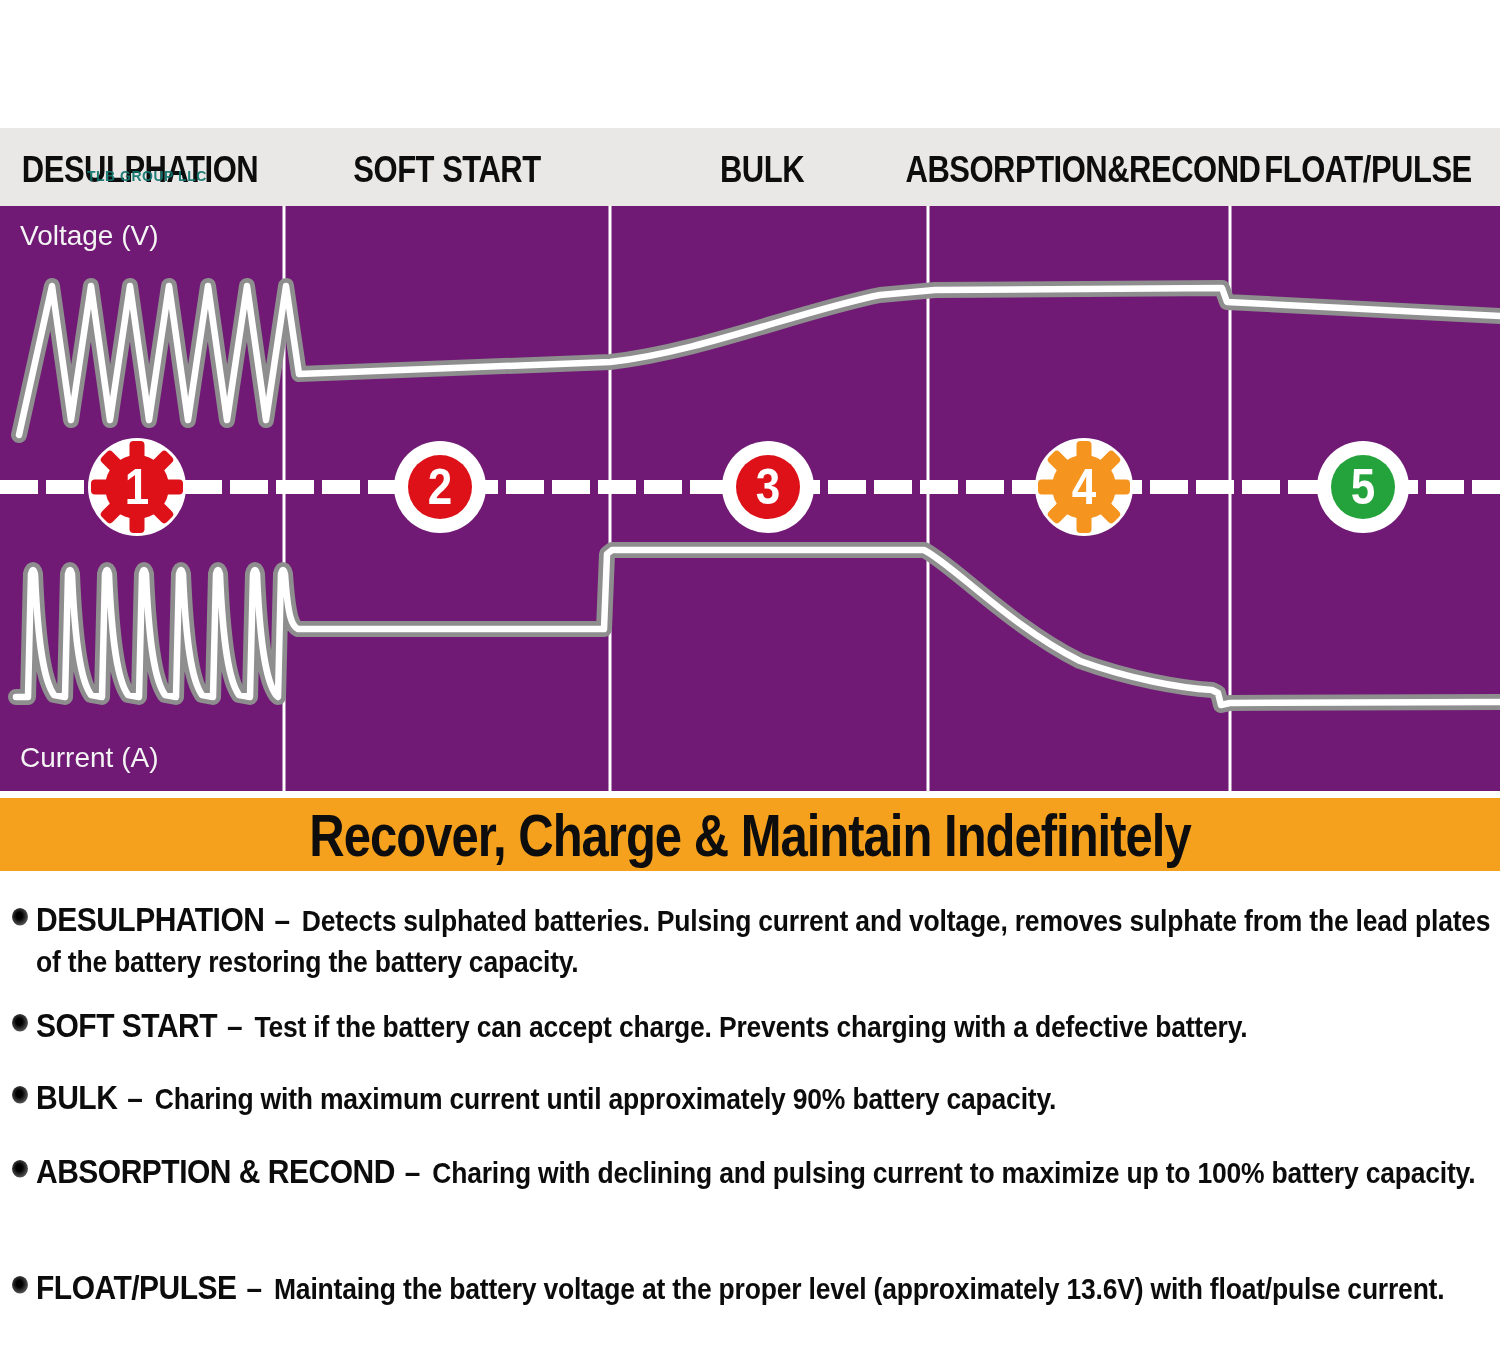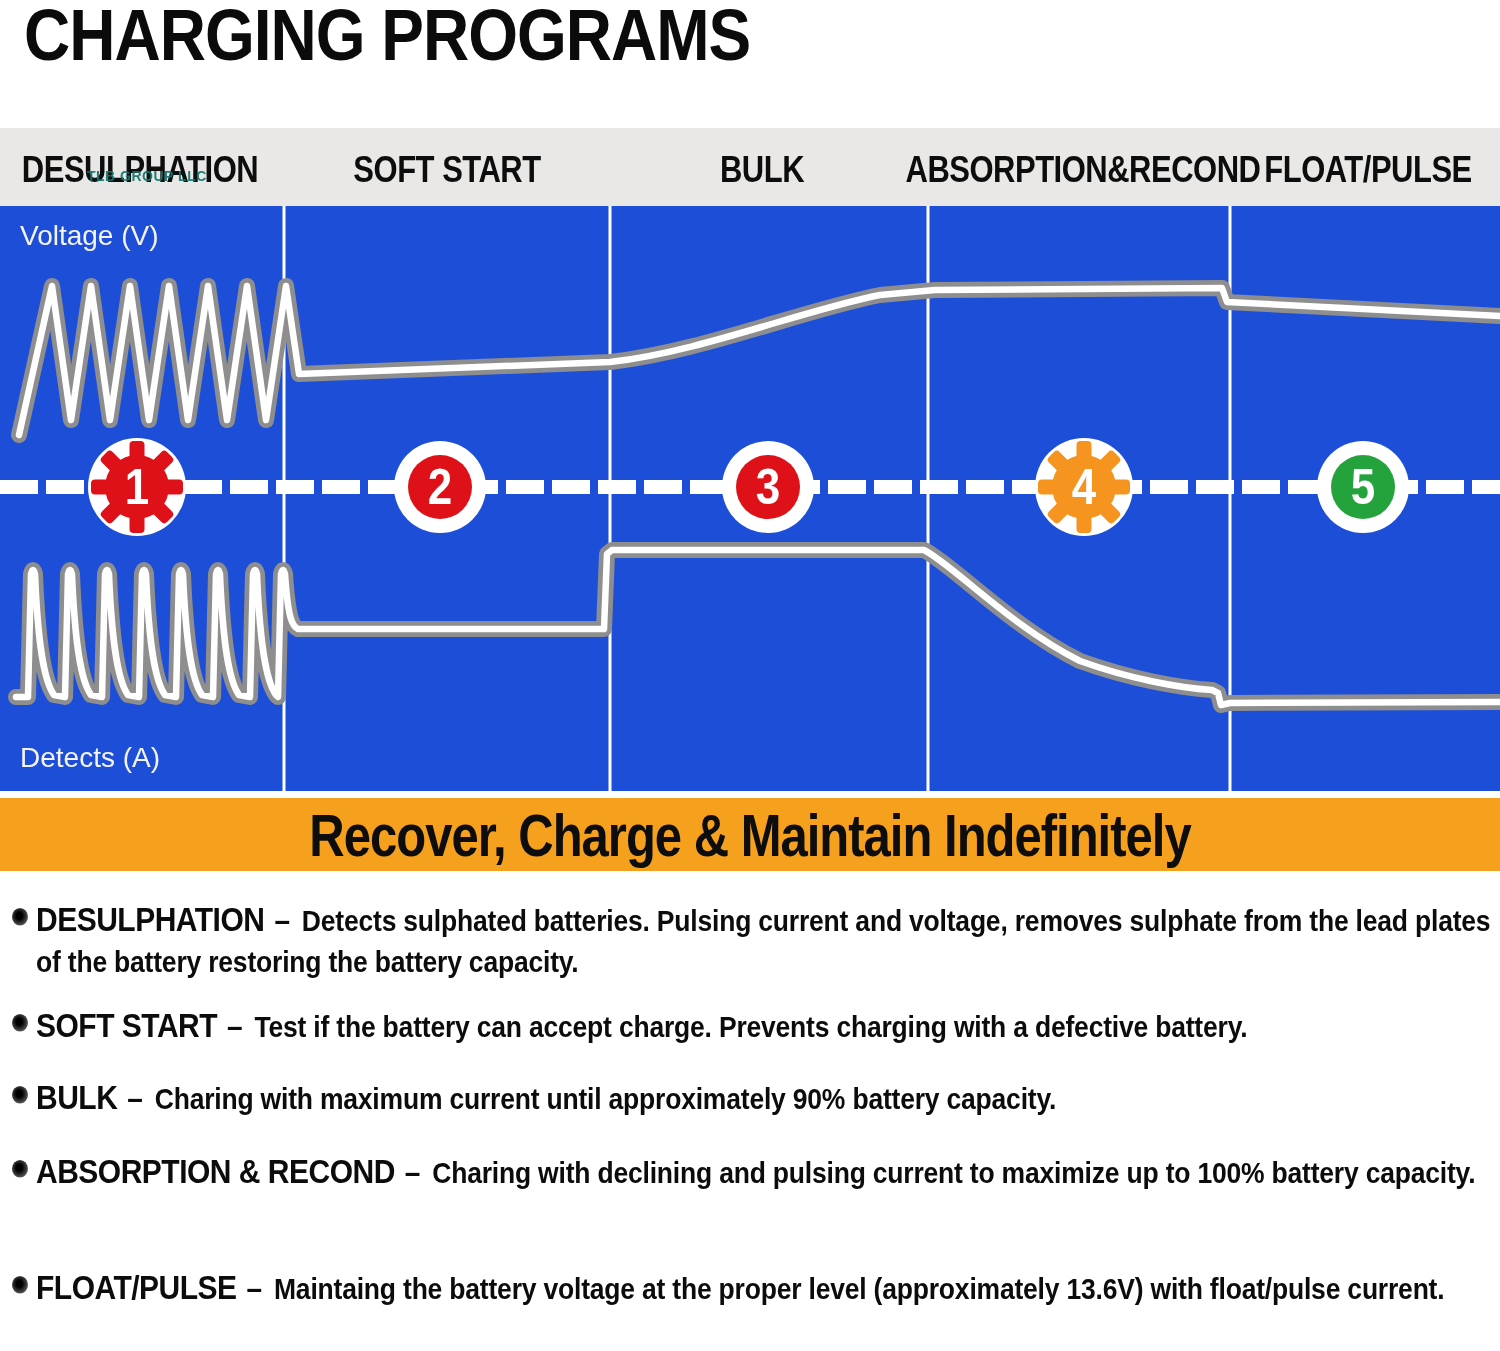--- a/index.html
+++ b/index.html
@@ -13,21 +13,21 @@
 
   
   .phase-band{position:absolute;left:0;top:128px;width:1500px;height:78px;background:#e9e8e6;}
   .phase-label{position:absolute;top:20px;color:#0d0d0d;font-size:31px;font-weight:bold;
                letter-spacing:-0.5px;white-space:nowrap;
                transform:translateX(-50%) scaleY(1.22);transform-origin:center top;}
   .watermark{position:absolute;left:87px;top:40px;color:#0f766e;font-size:14px;font-weight:bold;
              letter-spacing:0.5px;opacity:.92;white-space:nowrap;}
 
   
-  .chart{position:absolute;left:0;top:206px;width:1500px;height:585px;background:#1d4ed8;}
+  .chart{position:absolute;left:0;top:206px;width:1500px;height:585px;background:#701a75;}
   .chart svg{position:absolute;left:0;top:0;}
   .axis-label{position:absolute;color:#f4f4f4;font-size:28px;font-weight:normal;letter-spacing:0;}
   .axis-label.voltage{left:20px;top:14px;}
   .axis-label.current{left:20px;top:536px;}
 
   
   .marker{position:absolute;border-radius:50%;background:#fff;display:flex;
           align-items:center;justify-content:center;}
   .marker .inner{border-radius:50%;background-color:currentColor;}
   .marker.plain{width:92px;height:92px;}
@@ -51,21 +51,20 @@
   .b-head{font-size:30px;font-weight:bold;letter-spacing:-0.5px;}
   .b-dash{font-size:28px;font-weight:bold;margin:0 12px 0 10px;}
   .dot{position:absolute;left:-24px;top:9px;width:16px;height:16px;border-radius:50%;
        background:radial-gradient(circle at 45% 45%, #000 25%, #555 70%, rgba(120,120,120,0) 100%);}
 </style>
 </head>
 <body>
 
 <div class="page">
 
-  <h1 class="title"><span class="stretch">CHARGING PROGRAMS</span></h1>
 
   <div class="phase-band">
     <div class="phase-label" style="left:140px">DESULPHATION</div>
     <div class="phase-label" style="left:447px">SOFT START</div>
     <div class="phase-label" style="left:762px">BULK</div>
     <div class="phase-label" style="left:1083px">ABSORPTION&amp;RECOND</div>
     <div class="phase-label" style="left:1368px">FLOAT/PULSE</div>
     <div class="watermark">TLB GROUP LLC</div>
   </div>
 
@@ -86,21 +85,21 @@
 
       <g fill="none" stroke-linejoin="round" stroke-linecap="round">
         <path d="M 16 491 L 28 491 L 31 368 Q 33 360 35 368 C 38 440 44 475 54 489 L 65 491 L 68 368 Q 70 360 72 368 C 75 440 81 475 91 489 L 102 491 L 105 368 Q 107 360 109 368 C 112 440 118 475 128 489 L 139 491 L 142 368 Q 144 360 146 368 C 149 440 155 475 165 489 L 176 491 L 179 368 Q 181 360 183 368 C 186 440 192 475 202 489 L 213 491 L 216 368 Q 218 360 220 368 C 223 440 229 475 239 489 L 250 491 L 253 368 Q 255 360 257 368 C 260 440 266 475 276 489 L 278 491 L 281 368 Q 283 360 285 368 C 288 412 292 420 298 423 L 604 423 L 607 348 L 612 344 L 924 344 C 952 358 1010 420 1080 455 C 1130 473 1180 482 1212 484 L 1218 487 L 1221 499 L 1230 497 L 1500 496" stroke="#8e8e8e" stroke-width="16"></path>
         <path d="M 16 491 L 28 491 L 31 368 Q 33 360 35 368 C 38 440 44 475 54 489 L 65 491 L 68 368 Q 70 360 72 368 C 75 440 81 475 91 489 L 102 491 L 105 368 Q 107 360 109 368 C 112 440 118 475 128 489 L 139 491 L 142 368 Q 144 360 146 368 C 149 440 155 475 165 489 L 176 491 L 179 368 Q 181 360 183 368 C 186 440 192 475 202 489 L 213 491 L 216 368 Q 218 360 220 368 C 223 440 229 475 239 489 L 250 491 L 253 368 Q 255 360 257 368 C 260 440 266 475 276 489 L 278 491 L 281 368 Q 283 360 285 368 C 288 412 292 420 298 423 L 604 423 L 607 348 L 612 344 L 924 344 C 952 358 1010 420 1080 455 C 1130 473 1180 482 1212 484 L 1218 487 L 1221 499 L 1230 497 L 1500 496" stroke="#ffffff" stroke-width="6.5"></path>
       </g>
 
       <line x1="0" y1="281" x2="1500" y2="281" stroke="#ffffff" stroke-width="14" stroke-dasharray="38 8"></line>
     </svg>
 
     <div class="axis-label voltage">Voltage (V)</div>
-    <div class="axis-label current">Detects (A)</div>
+    <div class="axis-label current">Current (A)</div>
 
     <div class="marker gear" style="left: 88px; top: 232px; color: rgb(222, 17, 25);">
       <svg class="gearsvg" width="98" height="98" viewBox="-49 -49 98 98">
         <g fill="currentColor">
           <g id="teeth1">
             <rect x="-7.5" y="-46" width="15" height="20" rx="4"></rect>
             <rect x="-7.5" y="-46" width="15" height="20" rx="4" transform="rotate(45)"></rect>
             <rect x="-7.5" y="-46" width="15" height="20" rx="4" transform="rotate(90)"></rect>
             <rect x="-7.5" y="-46" width="15" height="20" rx="4" transform="rotate(135)"></rect>
             <rect x="-7.5" y="-46" width="15" height="20" rx="4" transform="rotate(180)"></rect>

